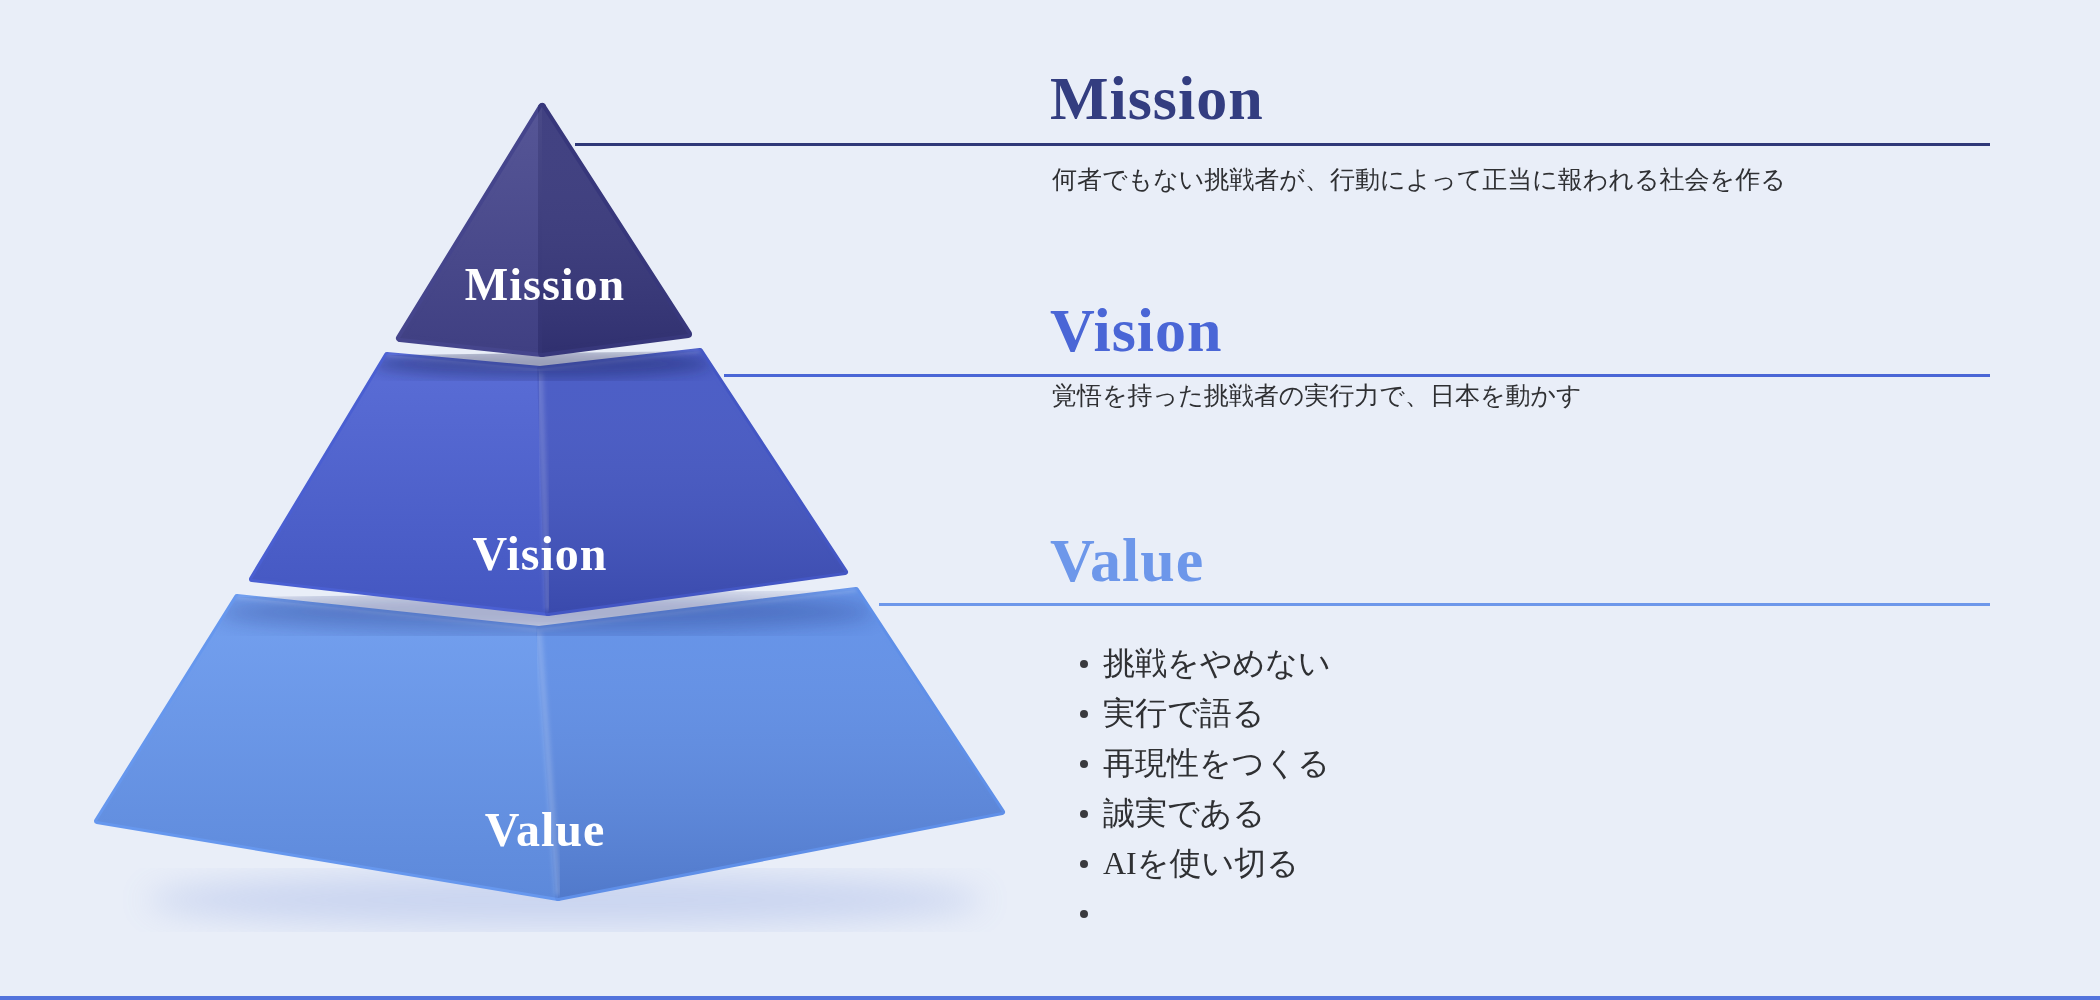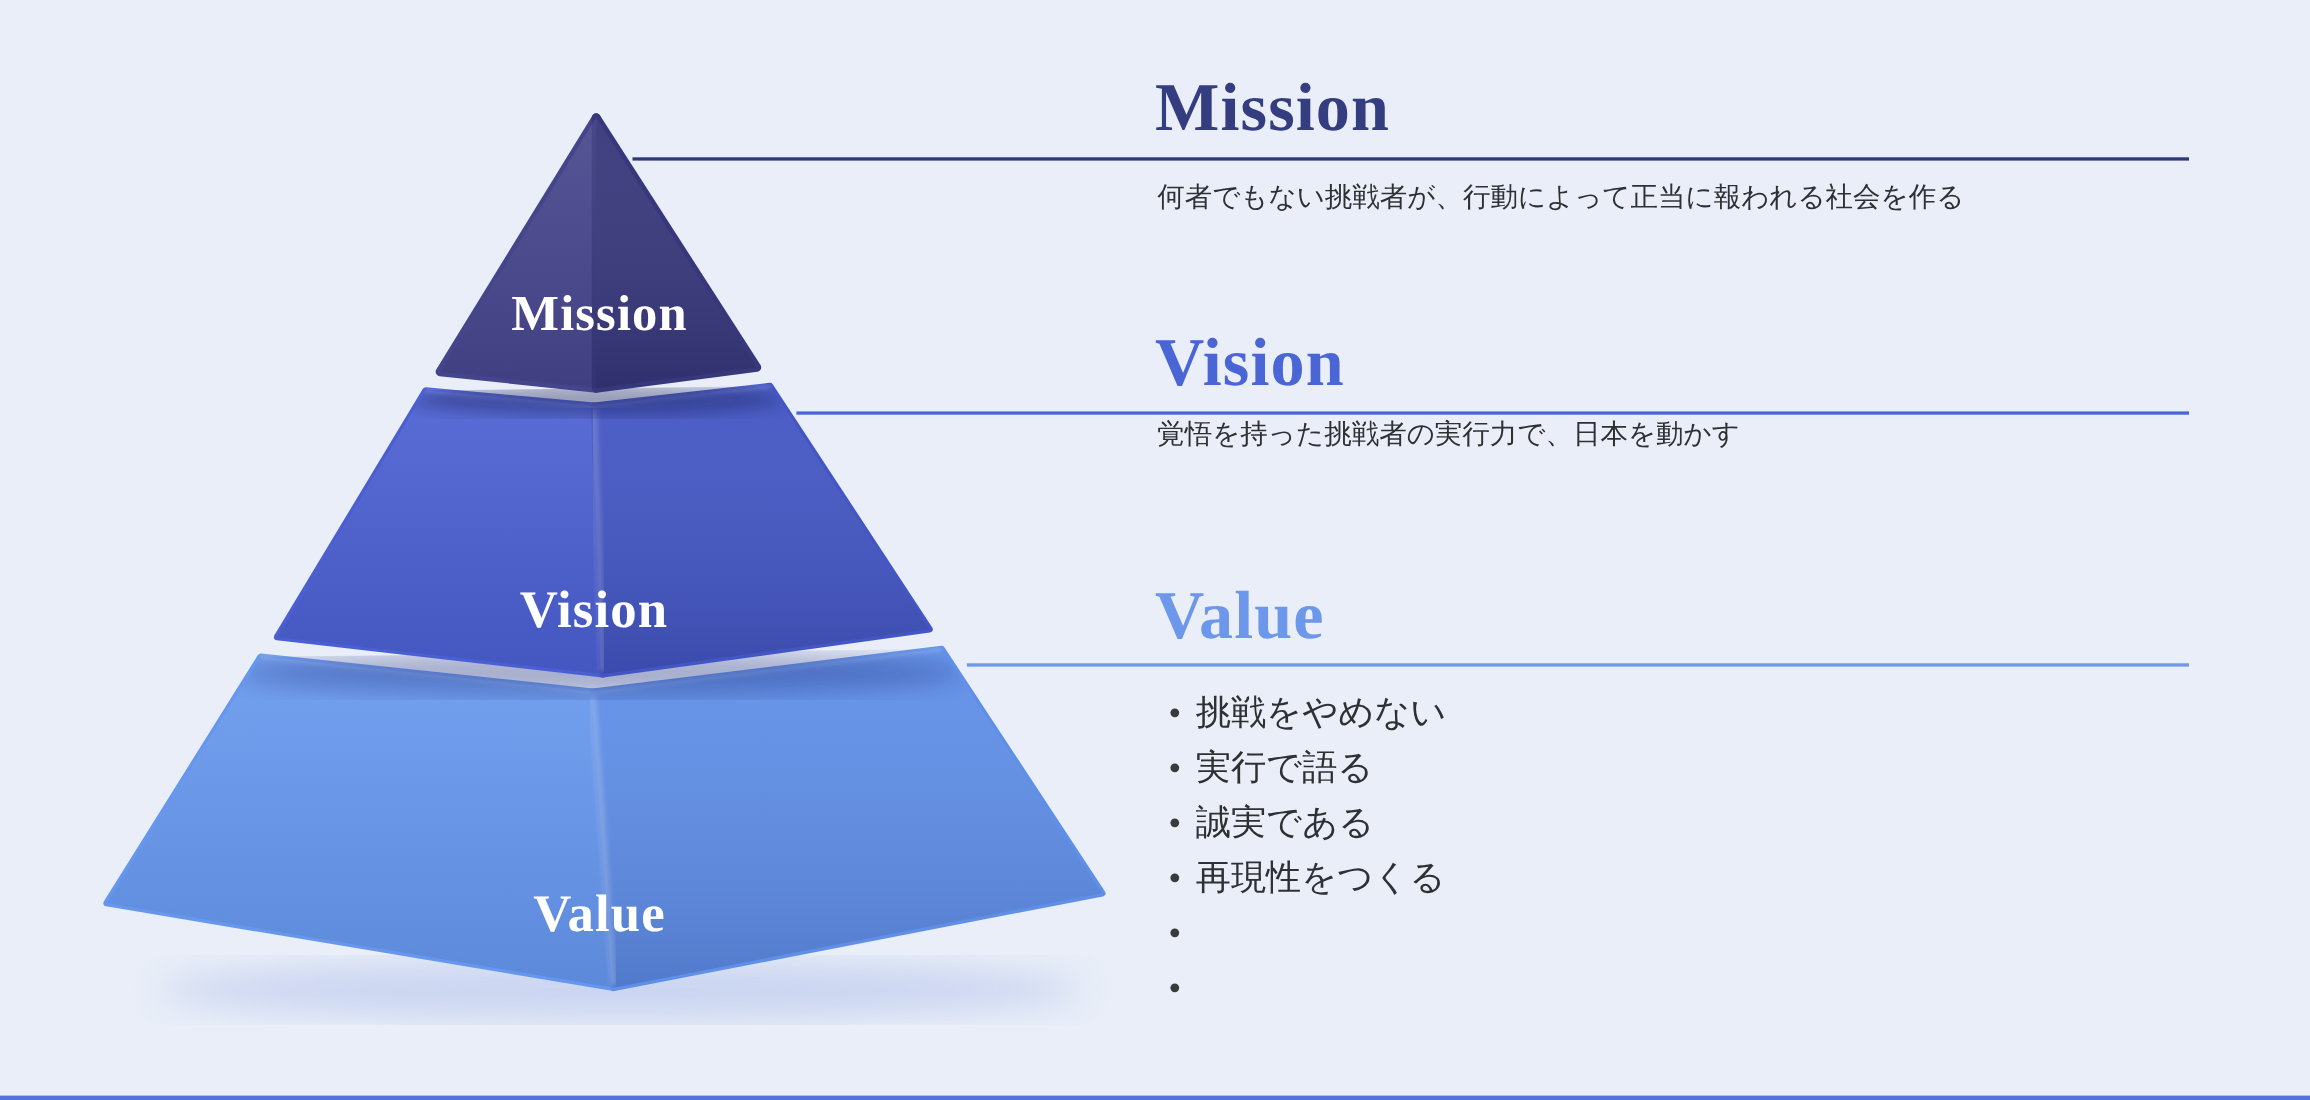--- a/index.html
+++ b/index.html
@@ -39,21 +39,21 @@
     left: 1052px;
     font-size: 25px;
     line-height: 40px;
     color: #2F3033;
     white-space: nowrap;
   }
   .bullet-list {
     position: absolute;
     left: 1058px;
     top: 623px;
-    margin: 0;
+    margin: 16px;
     padding: 0;
     list-style: none;
   }
   .bullet-item {
     height: 50px;
     display: flex;
     align-items: center;
     font-size: 32px;
     color: #2F3033;
     white-space: nowrap;
@@ -167,28 +167,29 @@
       <li class="bullet-item">
         <span class="bullet-dot"></span>
         <span>挑戦をやめない</span>
       </li>
       <li class="bullet-item">
         <span class="bullet-dot"></span>
         <span>実行で語る</span>
       </li>
       <li class="bullet-item">
         <span class="bullet-dot"></span>
+        <span>再現性をつくる</span>
+      </li>
+      <li class="bullet-item">
+        <span class="bullet-dot"></span>
         <span>誠実である</span>
       </li>
       <li class="bullet-item">
         <span class="bullet-dot"></span>
-        <span>再現性をつくる</span>
-      </li>
-      <li class="bullet-item">
-        <span class="bullet-dot"></span>
+        <span>AIを使い切る</span>
       </li>
       <li class="bullet-item">
         <span class="bullet-dot"></span>
       </li>
     </ul>
   </div>
 
   <div class="bottom-bar" style="background-color: rgb(82, 115, 220);"></div>
 </div>
 

